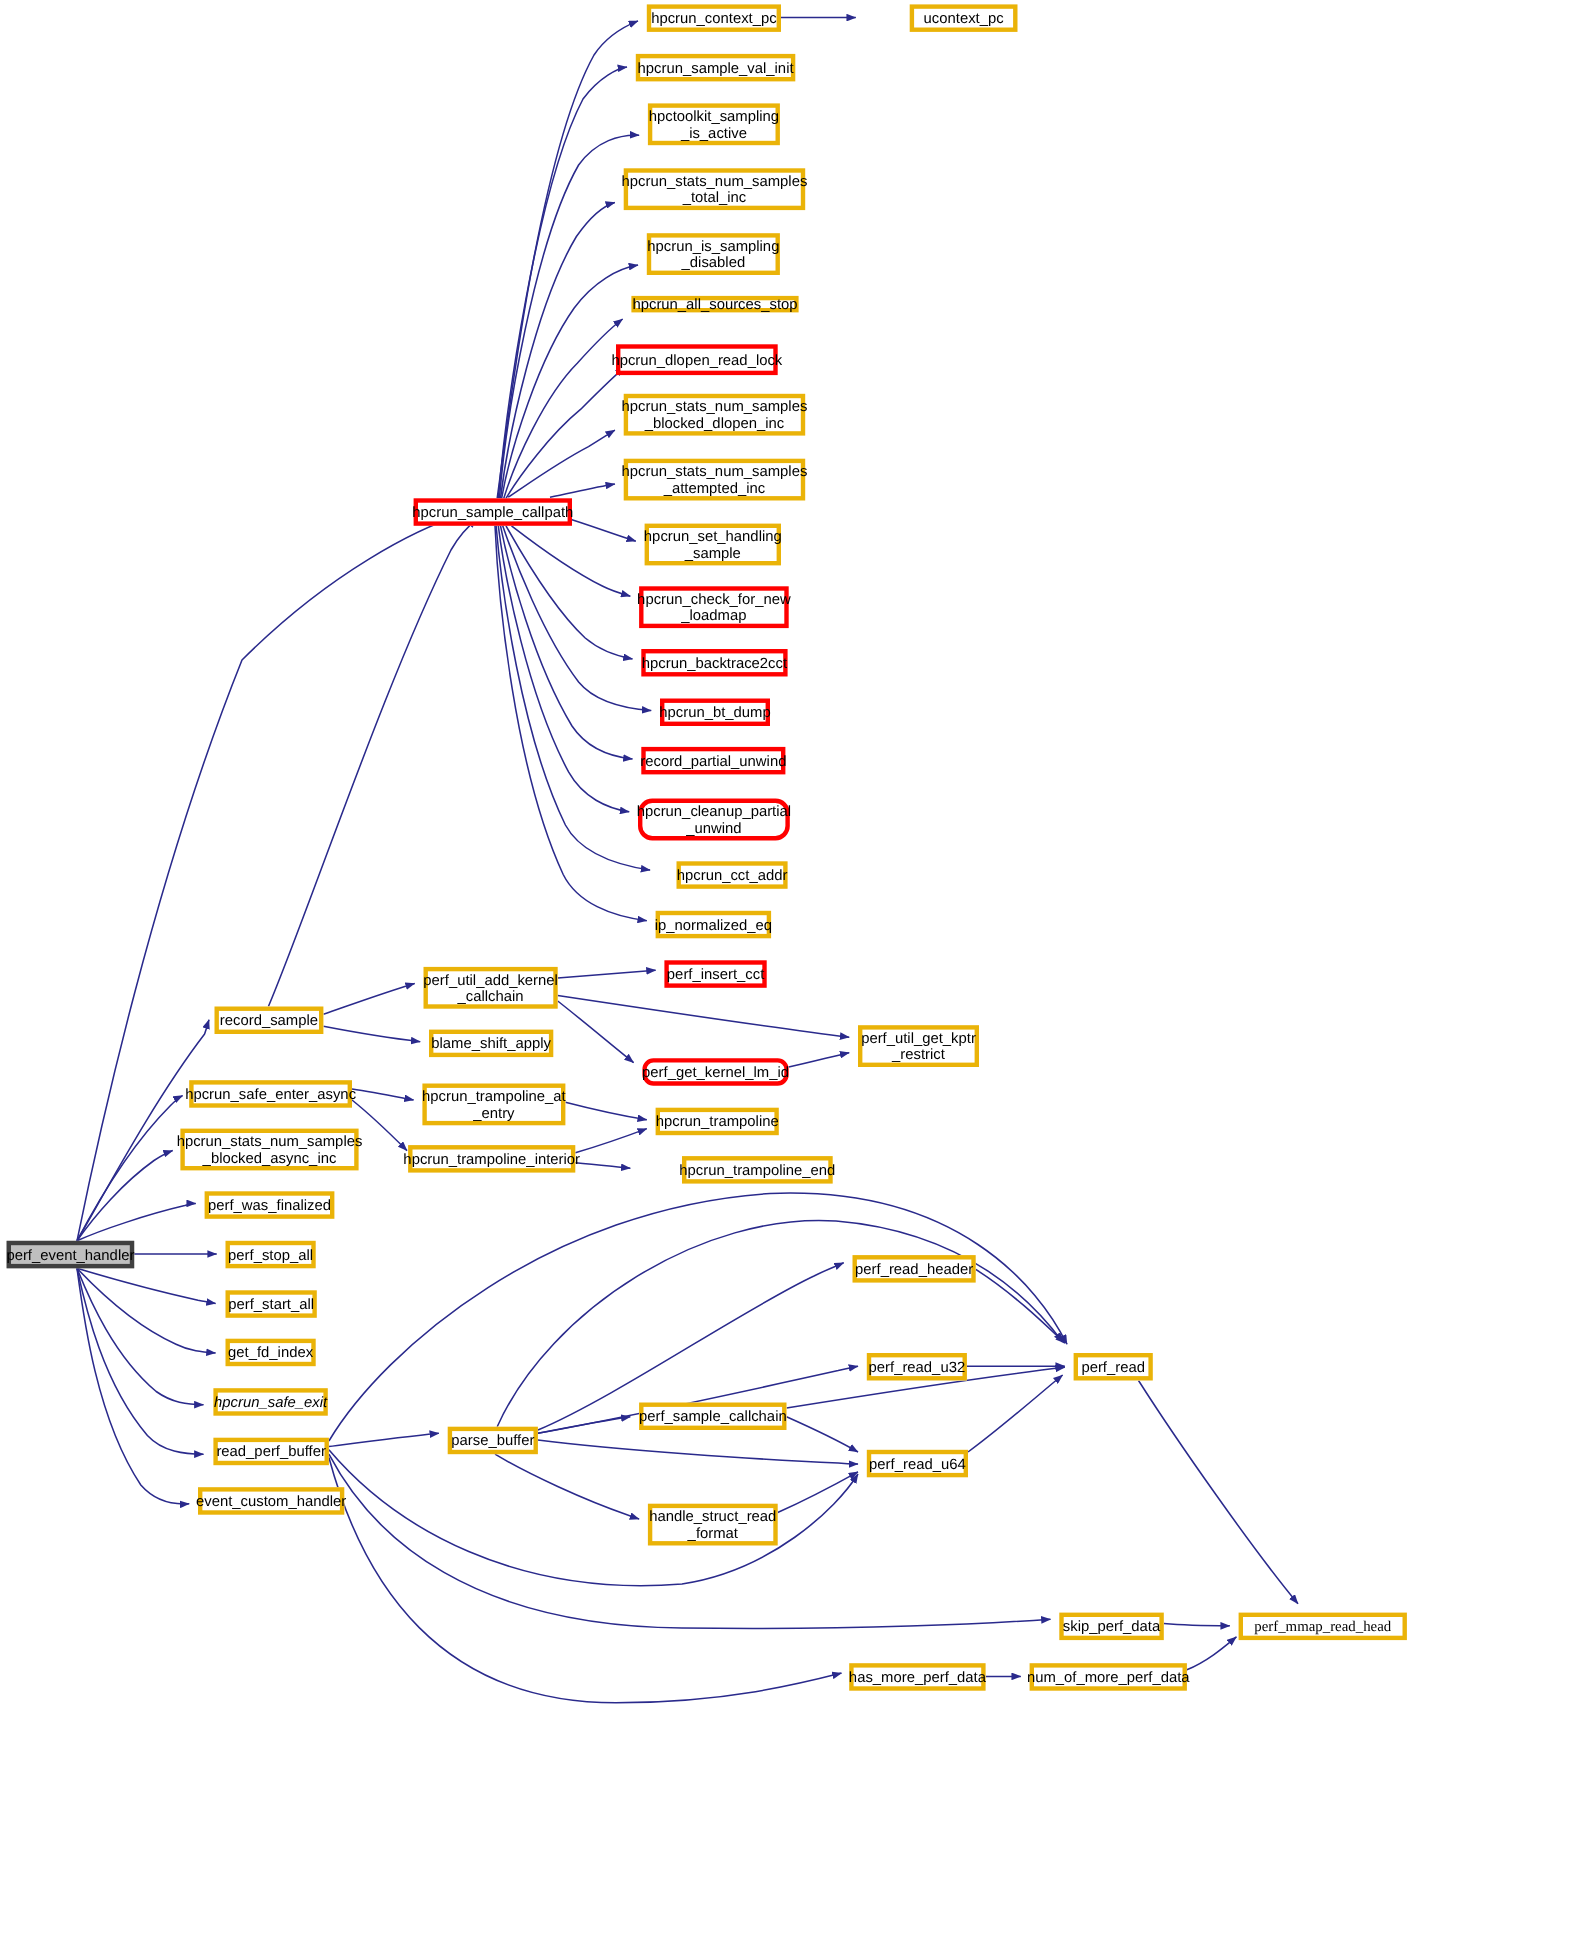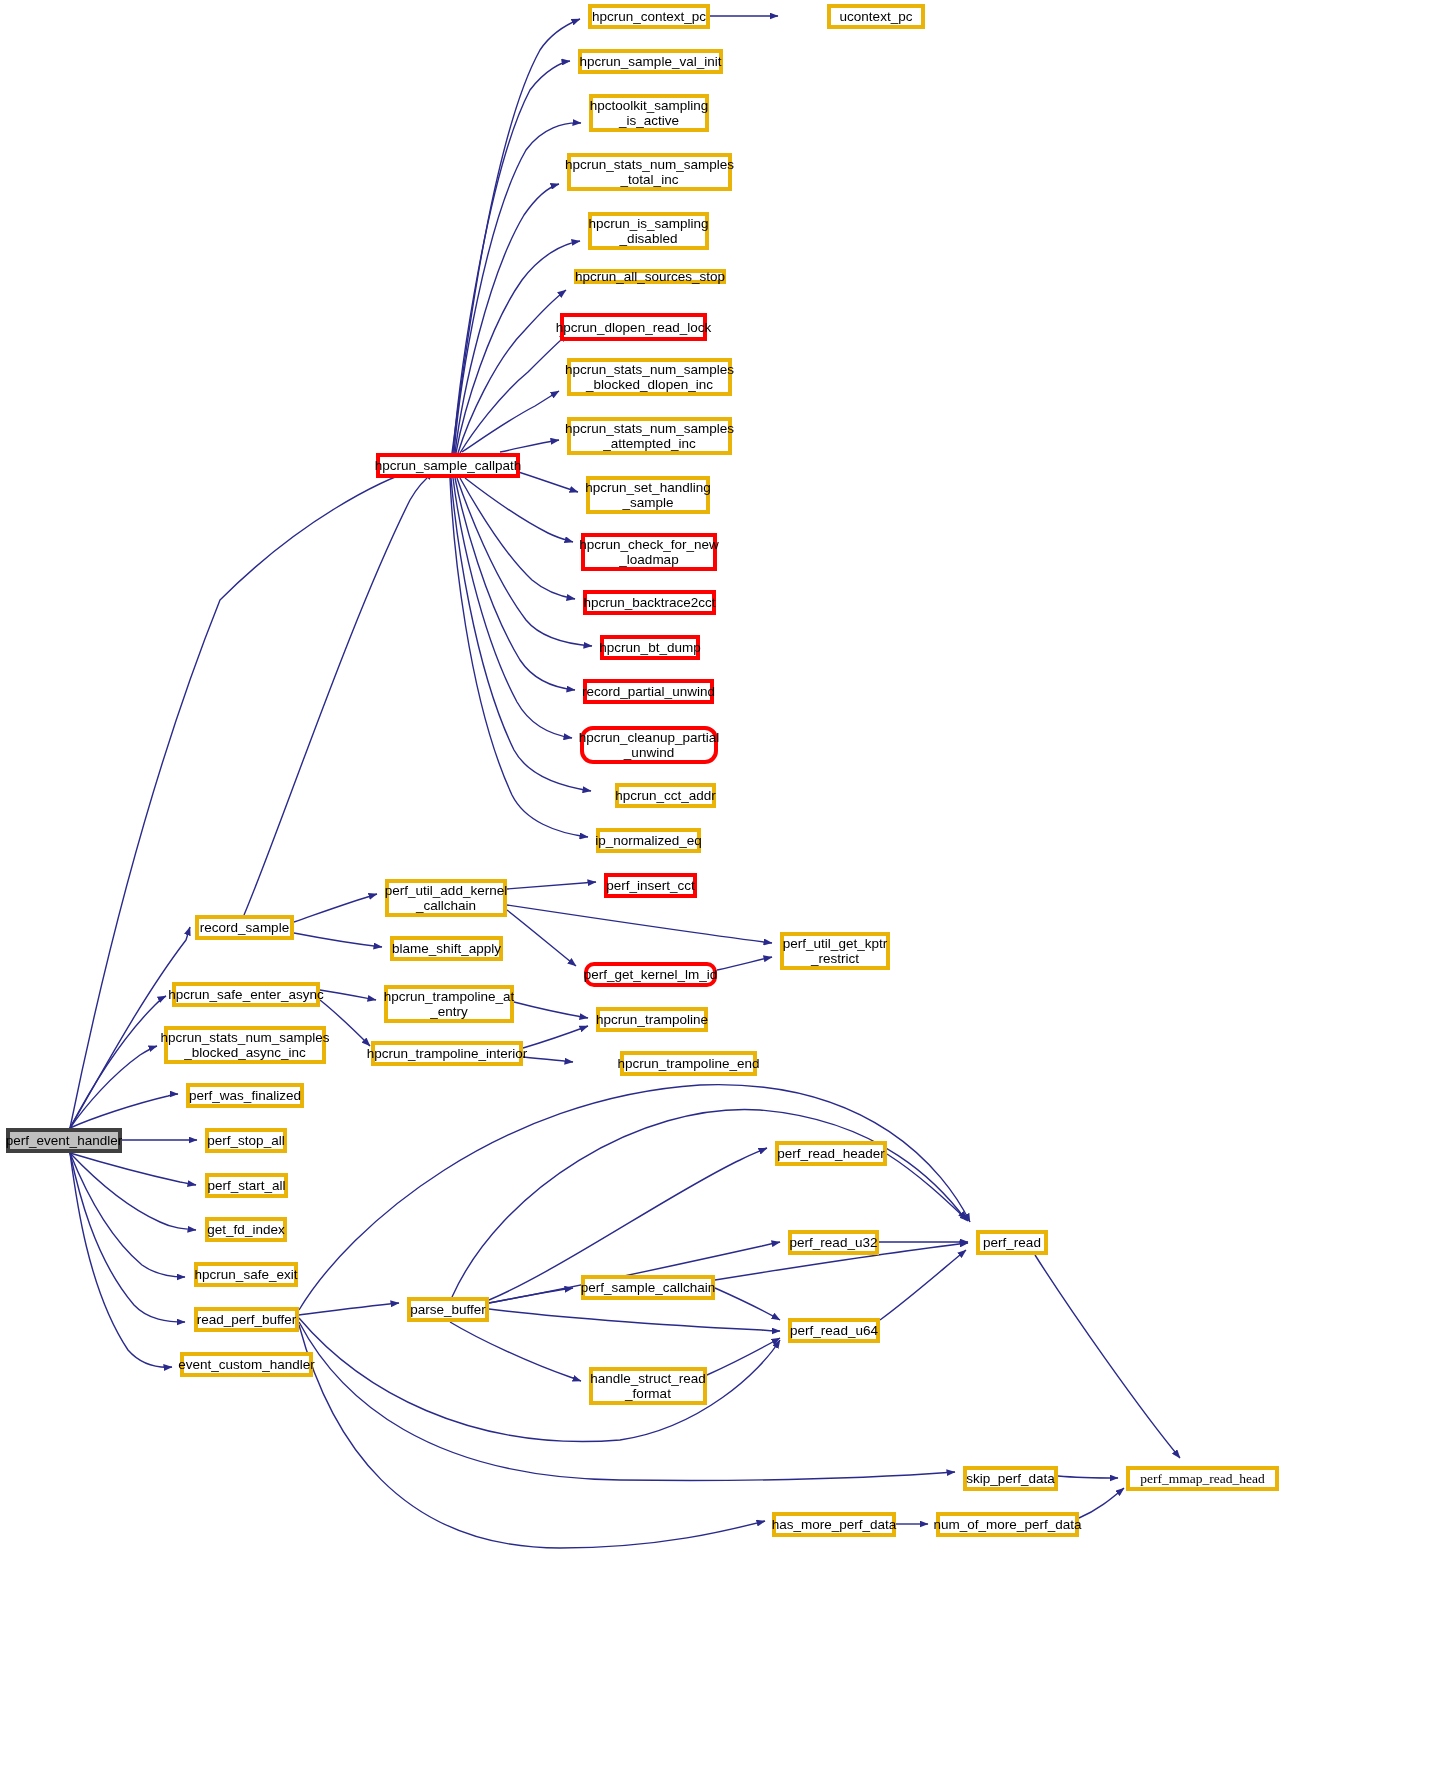--- a/index.html
+++ b/index.html
@@ -171,21 +171,21 @@
       <div class="node" style="left: 581px; top: 1051px; width: 137px; height: 25px; margin-left: 39px;">hpcrun_trampoline_end</div>
       <div class="node" style="left: 186px; top: 1083px; width: 118px; height: 25px;">perf_was_finalized</div>
       <div class="node current" style="left: 6px; top: 1128px; width: 116px; height: 25px;">perf_event_handler</div>
       <div class="node" style="left: 775px; top: 1141px; width: 112px; height: 25px;">perf_read_header</div>
       <div class="node" style="left: 205px; top: 1128px; width: 82px; height: 25px;">perf_stop_all</div>
       <div class="node" style="left: 205px; top: 1173px; width: 83px; height: 25px;">perf_start_all</div>
       <div class="node" style="left: 788px; top: 1230px; width: 91px; height: 25px;">perf_read_u32</div>
       <div class="node" style="left: 976px; top: 1230px; width: 72px; height: 25px;">perf_read</div>
       <div class="node" style="left: 205px; top: 1217px; width: 82px; height: 25px;">get_fd_index</div>
       <div class="node" style="left: 581px; top: 1275px; width: 134px; height: 25px;">perf_sample_callchain</div>
-      <div class="node" style="left: 194px; top: 1262px; width: 104px; height: 25px;">hpcrun_safe_exit</div>
+      <div class="node" style="left: 194px; top: 1262px; width: 104px; height: 25px; font-style: italic;">hpcrun_safe_exit</div>
       <div class="node" style="left: 194px; top: 1307px; width: 105px; height: 25px;">read_perf_buffer</div>
       <div class="node" style="left: 407px; top: 1297px; width: 82px; height: 25px;">parse_buffer</div>
       <div class="node" style="left: 788px; top: 1318px; width: 92px; height: 25px;">perf_read_u64</div>
       <div class="node" style="left: 589px; top: 1367px; width: 118px; height: 38px;">handle_struct_read
 _format</div>
       <div class="node" style="left: 180px; top: 1352px; width: 133px; height: 25px;">event_custom_handler</div>
       <div class="node" style="left: 963px; top: 1466px; width: 95px; height: 25px;">skip_perf_data</div>
       <div class="node" style="left: 1126px; top: 1466px; width: 153px; height: 25px; font-family: Liberation Serif, serif;">perf_mmap_read_head</div>
       <div class="node" style="left: 772px; top: 1512px; width: 124px; height: 25px;">has_more_perf_data</div>
       <div class="node" style="left: 936px; top: 1512px; width: 143px; height: 25px;">num_of_more_perf_data</div>

